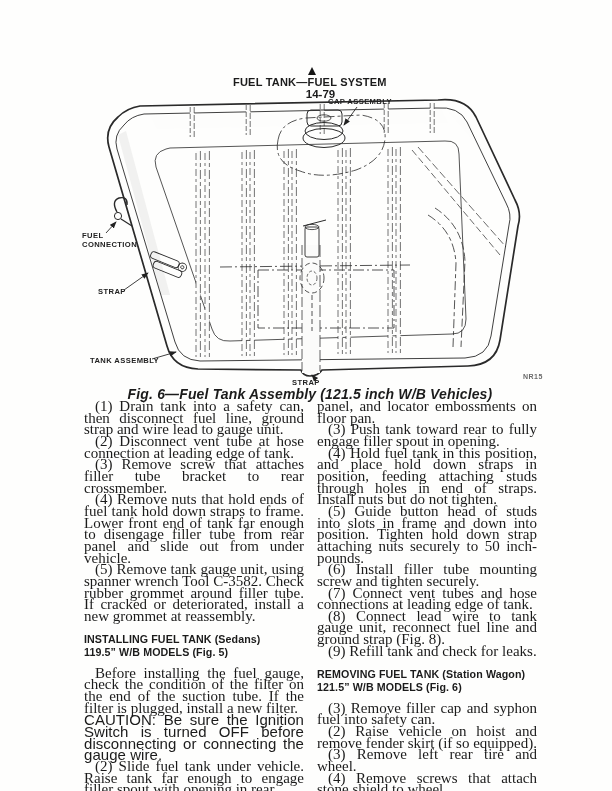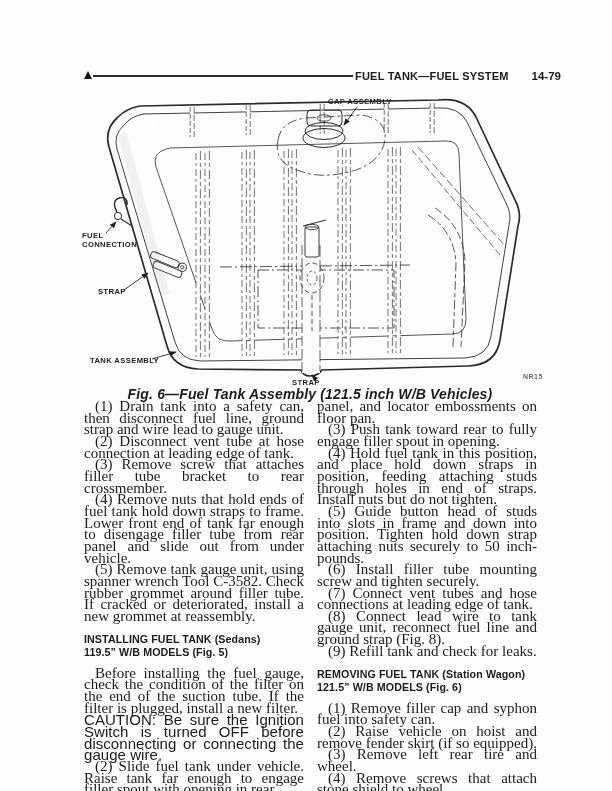--- a/index.html
+++ b/index.html
@@ -2,22 +2,22 @@
 <html><head>
 <meta charset="utf-8">
 <style>
   html,body{margin:0;padding:0;background:#9a9a9a;}
   .page{
     width:612px;height:791px;background:#fefefd;position:relative;
     margin:0 auto;overflow:hidden;color:#1b1b1b;
     font-family:"Liberation Serif",serif;
   }
   
-  .header{position:absolute;left:84px;right:51px;top:68px;height:16px;
-    display:flex;align-items:center;}
+  .header{position:absolute;left:84px;right:71px;top:68px;height:16px;
+    display:flex;align-items:center;flex-direction:column;}
   .tri{width:0;height:0;border-left:4px solid transparent;
     border-right:4px solid transparent;border-bottom:8px solid #161616;
     margin-right:1px;position:relative;top:-1px;}
   .rule{flex:1;height:2px;background:#2b2b2b;}
   .htitle{font-family:"Liberation Sans",sans-serif;font-weight:bold;
     font-size:11.5px;letter-spacing:.2px;margin-left:2px;white-space:nowrap;
     transform:scaleX(.96);transform-origin:left center;}
   .hpage{font-family:"Liberation Sans",sans-serif;font-weight:bold;
     font-size:11.5px;margin-left:16px;white-space:nowrap;text-align:right;}
   
@@ -205,19 +205,19 @@
     <p>(6) Install filler tube mounting screw and tighten securely.</p>
     <p>(7) Connect vent tubes and hose connections at leading edge of tank.</p>
     <p>(8) Connect lead wire to tank gauge unit, reconnect fuel line and ground strap (Fig. 8).</p>
     <p>(9) Refill tank and check for leaks.</p>
 
     <div class="h2">
       <div>REMOVING FUEL TANK (Station Wagon)</div>
       <div>121.5” W/B MODELS (Fig. 6)</div>
     </div>
 
-    <p>(1) Remove filler cap and syphon fuel into safety can.</p>
+    <p>(3) Remove filler cap and syphon fuel into safety can.</p>
     <p>(2) Raise vehicle on hoist and remove fender skirt (if so equipped).</p>
     <p>(3) Remove left rear tire and wheel.</p>
     <p>(4) Remove screws that attach stone shield to wheel</p>
   </div>
 
 </div>
 
 </body></html>

